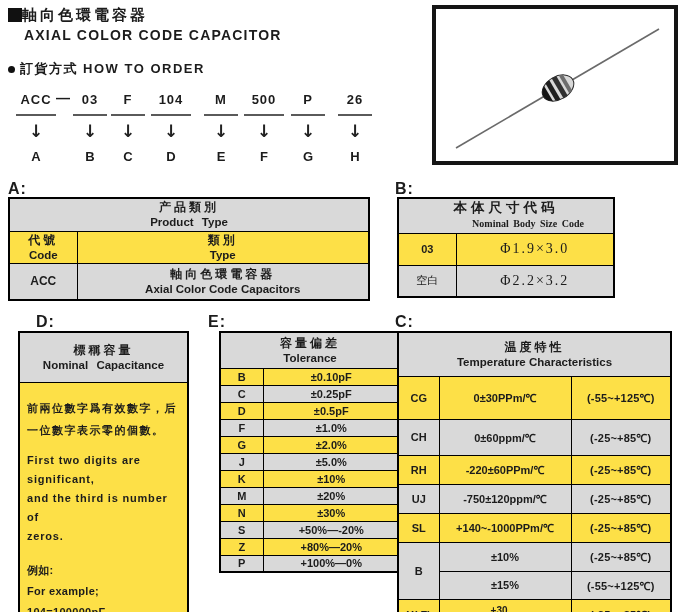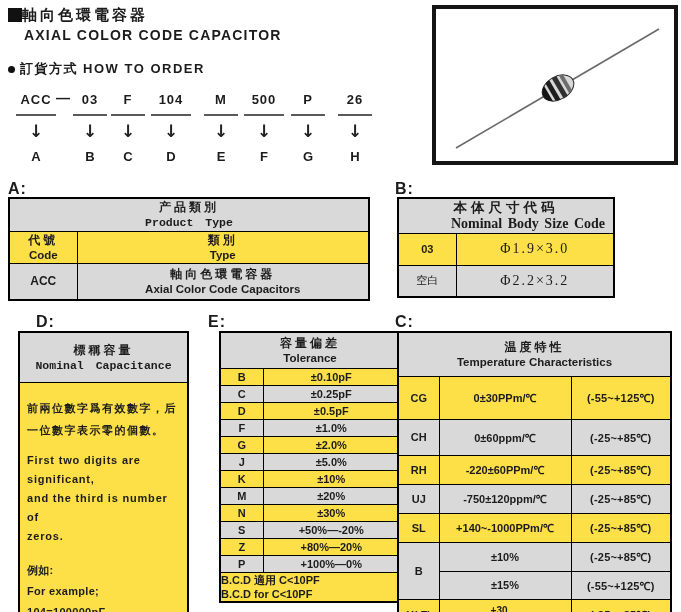--- a/index.html
+++ b/index.html
@@ -35,29 +35,29 @@
   .sec-label { font-size:16px; font-weight:bold; letter-spacing:1px; }
 
   
   table { border-collapse:collapse; table-layout:fixed; position:absolute; background:#fde047; }
   table, td { border:1px solid #000; }
   table { border-width:2px; }
   td { text-align:center; vertical-align:middle; overflow:hidden; font-weight:bold; }
   .gray { background:#d9d9d9; }
   .zh-line { font-size:12px; letter-spacing:3px; line-height:16px; }
   .en-line { font-size:11.5px; line-height:15px; }
-  .ws { word-spacing:5px;font-family:Liberation Mono, monospace; }
+  .ws { word-spacing:5px; }
 
   
   .tbl-a { left:8px; top:197px; width:362px; }
   .tbl-a td { font-size:12px; }
   
   .tbl-b { left:397px; top:197px; width:218px; font-family:"Liberation Serif", serif; }
   .tbl-b .hdr-zh { font-size:13.5px; letter-spacing:4px; line-height:17px; }
-  .tbl-b .hdr-en { font-size:14px; line-height:16px; word-spacing:2px;padding-left:44px; }
+  .tbl-b .hdr-en { font-size:10px; line-height:16px; word-spacing:2px;padding-left:44px; }
   .size-val { font-size:14px; letter-spacing:2px; font-weight:normal; }
   .b-code-sans { font-family:"Liberation Sans", sans-serif; font-size:11px; }
   .b-code-serif { font-size:11px; font-weight:normal; }
   
   .tbl-d { left:18px; top:331px; width:171px; }
   .d-body { text-align:left; vertical-align:top; padding:14px 7px 0 7px; font-size:11px; letter-spacing:0.3px; }
   .d-zh { line-height:22px; letter-spacing:1.5px; margin-bottom:10px; }
   .d-en div { line-height:19px; letter-spacing:0.8px; }
   .d-ex { margin-top:14px; }
   .d-ex div { line-height:21px; }
@@ -300,26 +300,20 @@
           <td class="gray">+50%—-20%</td>
         </tr>
     <tr>
           <td>Z</td>
           <td>+80%—20%</td>
         </tr>
     <tr>
           <td class="gray">P</td>
           <td class="gray">+100%—0%</td>
         </tr>
-    <tr>
-      <td colspan="2" class="e-footer">
-        <div>B.C.D 適用 C&lt;10PF</div>
-        <div>B.C.D for C&lt;10PF</div>
-      </td>
-    </tr>
   </tbody>
     </table>
 
   <table class="tbl-c">
     <colgroup>
         <col style="width:41px">
         <col style="width:132px">
         <col>
       </colgroup>
     <tbody>

